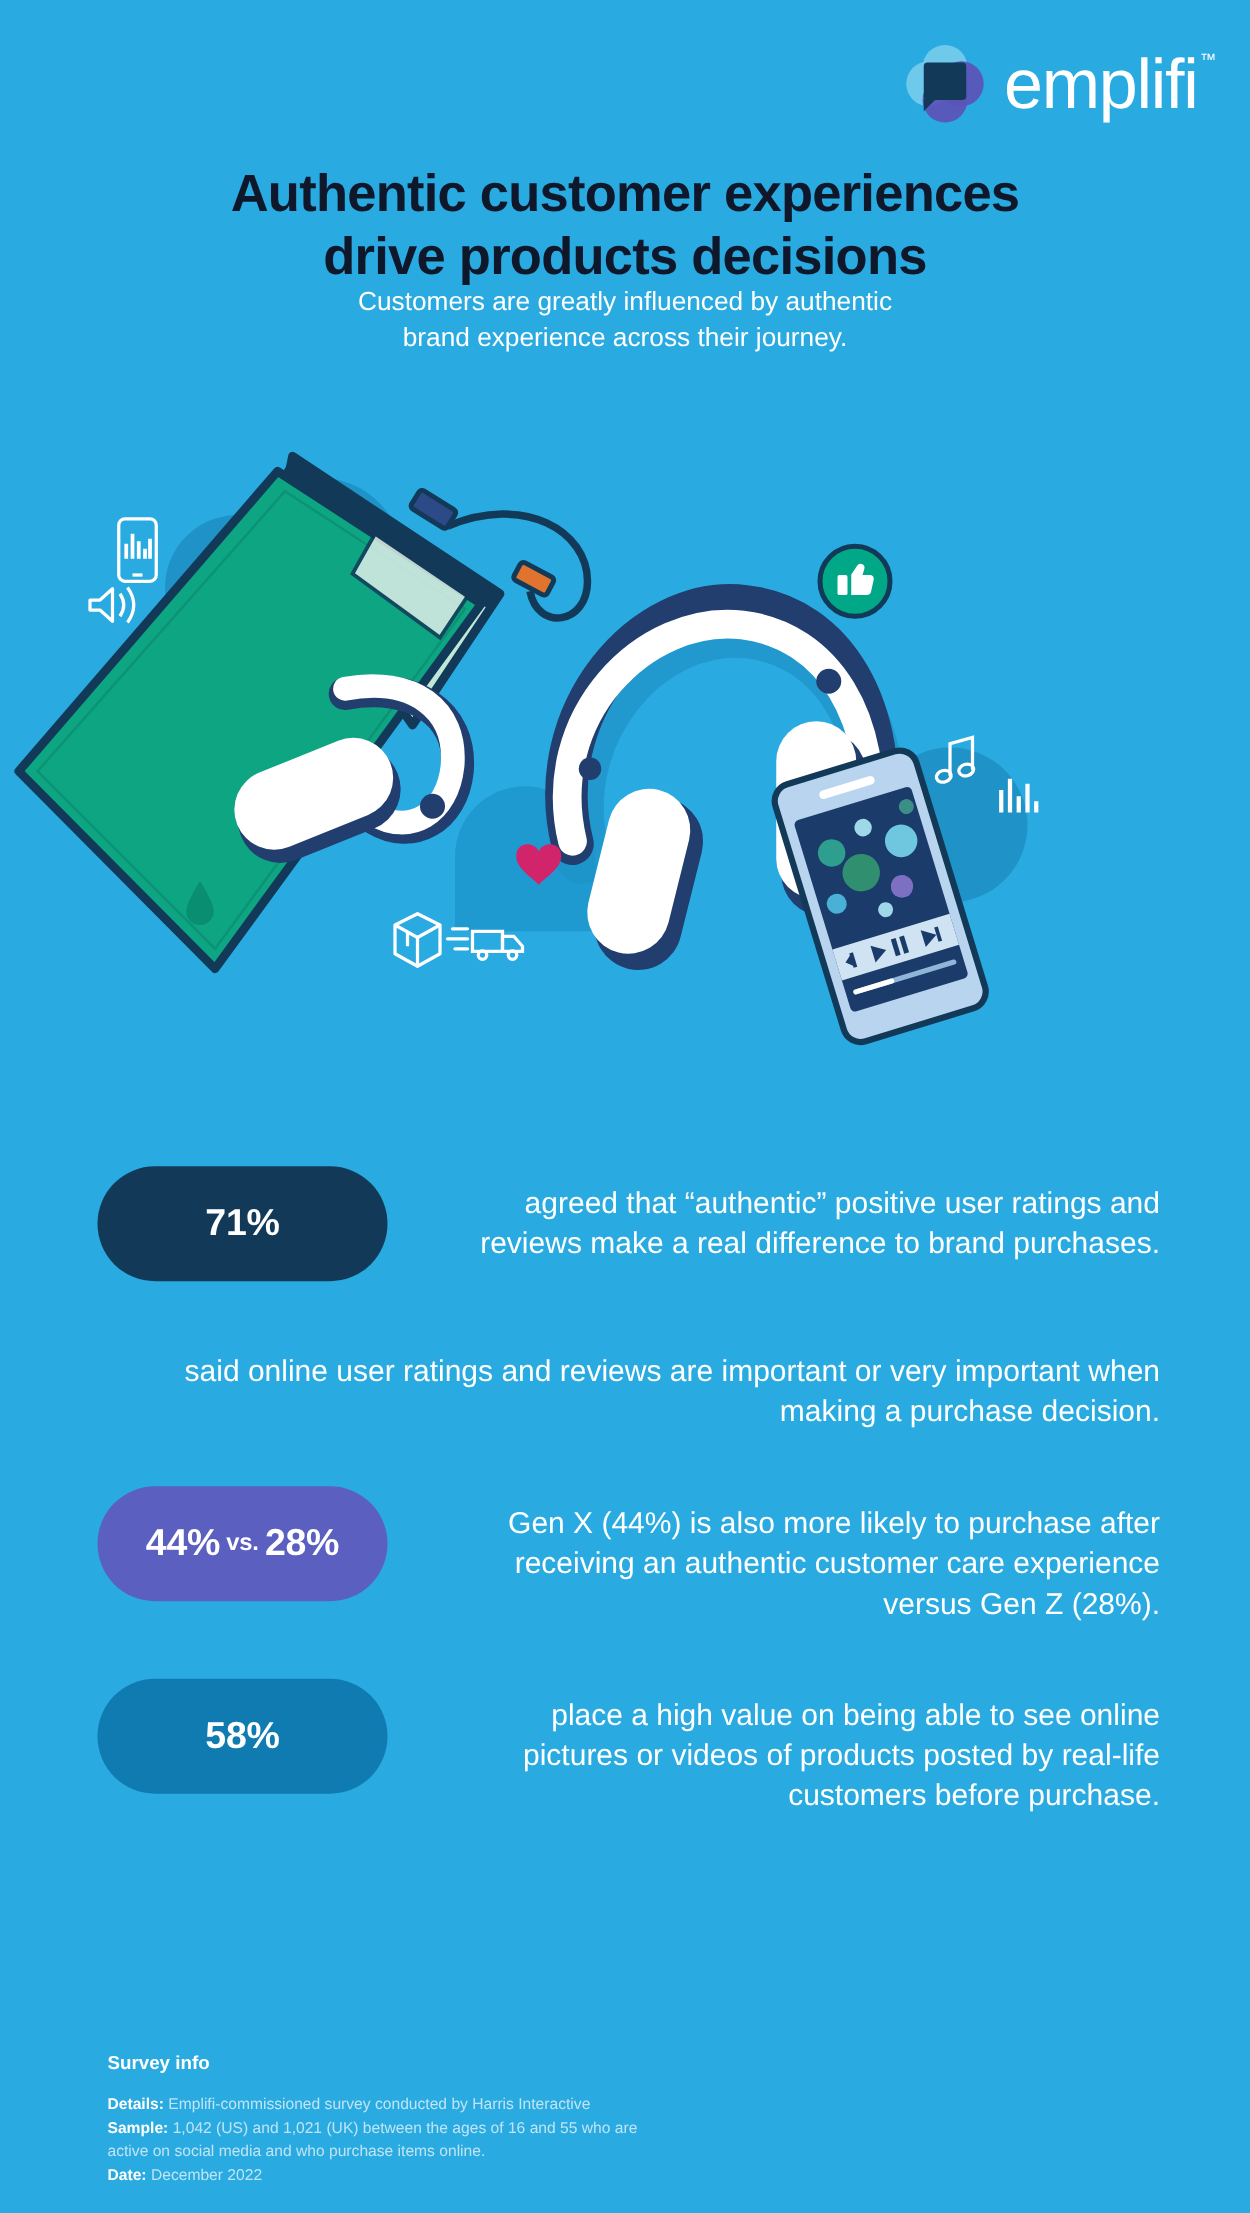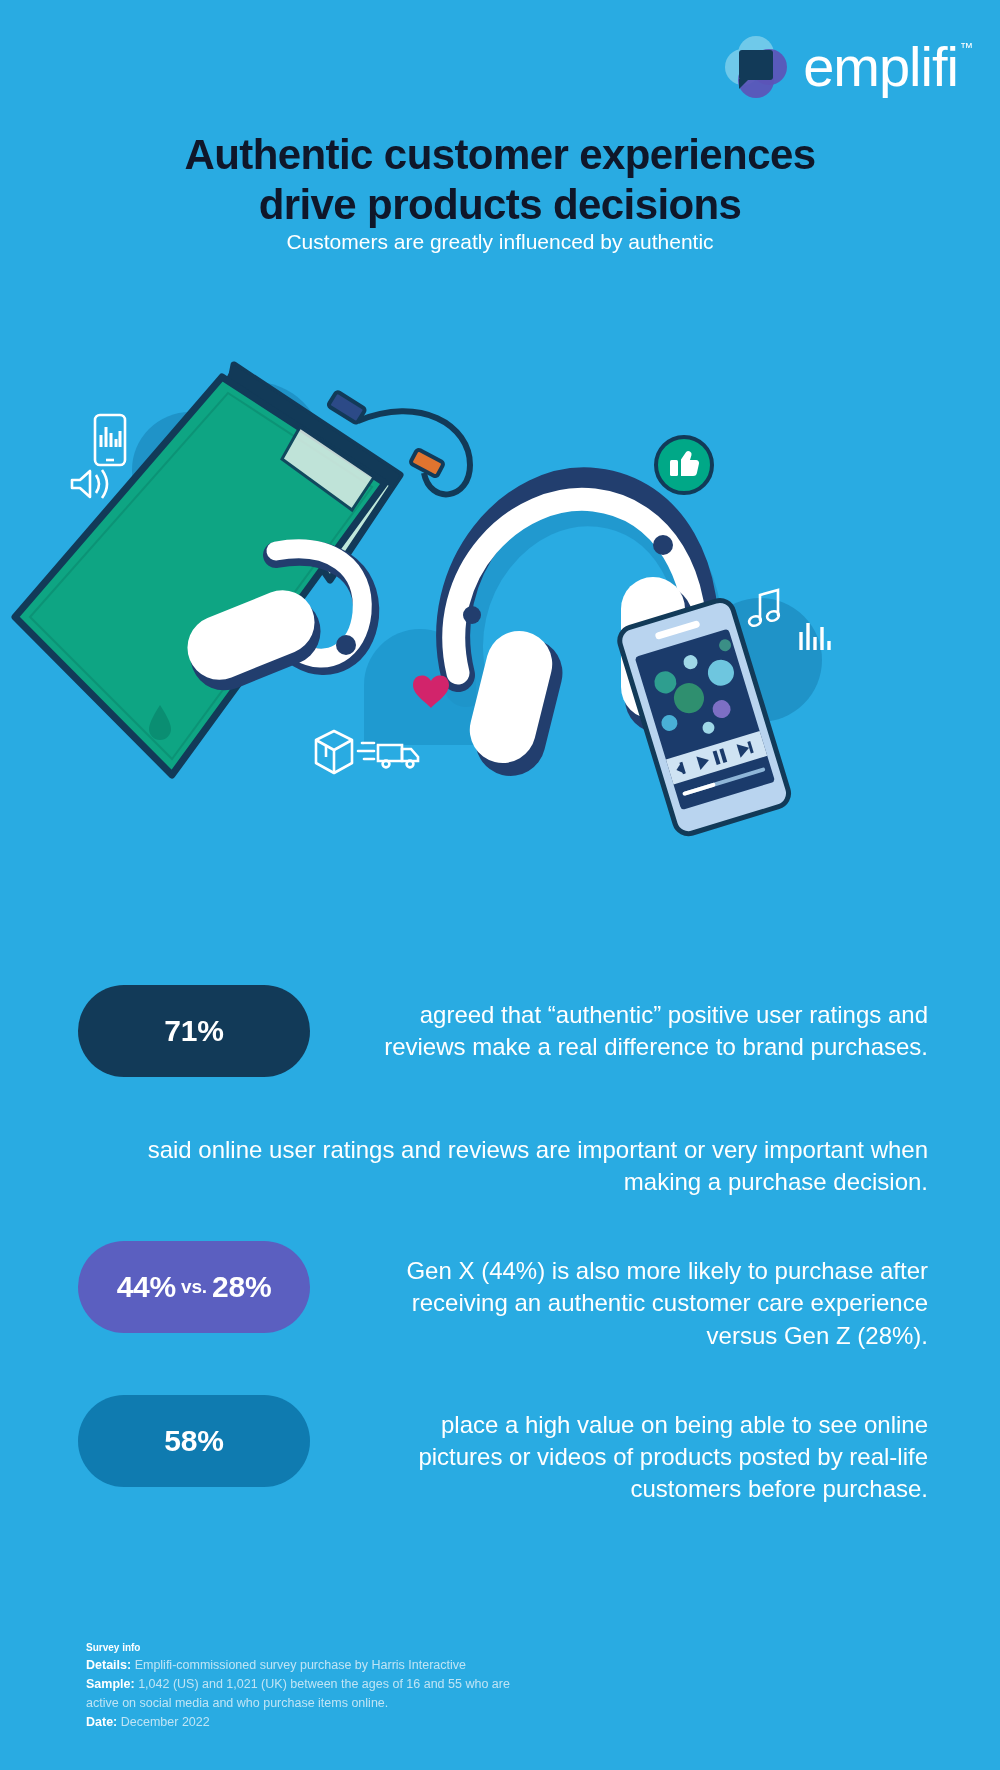--- a/index.html
+++ b/index.html
@@ -102,21 +102,21 @@
     position: absolute;
     top: 355px;
     left: 0;
     width: 1000px;
     height: 500px;
   }
 
   
   .stats {
     position: absolute;
-    top: 985px;
+    top: 933px;
     left: 78px;
     width: 850px;
   }
   .stat-row {
     display: flex;
     align-items: flex-start;
     margin-bottom: 43px;
   }
   .stat-pill {
     flex: 0 0 auto;
@@ -153,22 +153,22 @@
     left: 86px;
     top: 1640px;
     width: 700px;
     color: #bfe4f5;
     font-size: 12.5px;
     line-height: 1.52;
   }
   .footer .f-title {
     color: #ffffff;
     font-weight: bold;
-    font-size: 10px;
-    margin-bottom: 1px;
+    font-size: 15px;
+    margin-bottom: 11px;
   }
   .footer b { color: #ffffff; font-weight: bold; }
   .footer .f-line { }
 </style>
 </head>
 <body>
 
 <div class="page">
 
   <div class="logo-row">
@@ -185,20 +185,21 @@
     </div>
   </div>
 
   <h1 class="headline">
     <span>Authentic customer experiences</span><br>
     <span>drive products decisions</span>
   </h1>
 
   <p class="subhead">
     <span>Customers are greatly influenced by authentic</span><br>
+    <span>brand experience across their journey.</span>
   </p>
 
   <div class="illustration">
     <svg width="1000" height="500" viewBox="0 0 1000 500" xmlns="http://www.w3.org/2000/svg">
 
       <g opacity="1">
         <circle cx="190" cy="115" r="58" fill="#1f93c8"></circle>
         <circle cx="255" cy="95" r="68" fill="#1f93c8"></circle>
         <rect x="190" y="95" width="66" height="72" fill="#1f93c8"></rect>
       </g>
@@ -381,21 +382,21 @@
       </div>
       <div class="stat-text">place a high value on being able to see online pictures or videos of products posted by real-life customers before purchase.</div>
     </div>
 
   </div>
 
   <div class="footer">
     <div class="f-title">Survey info</div>
     <div class="f-line">
       <b>Details:</b>
-      <span>Emplifi-commissioned survey purchase by Harris Interactive</span>
+      <span>Emplifi-commissioned survey conducted by Harris Interactive</span>
     </div>
     <div class="f-line">
       <b>Sample:</b>
       <span>1,042 (US) and 1,021 (UK) between the ages of 16 and 55 who are</span>
     </div>
     <div class="f-line">active on social media and who purchase items online.</div>
     <div class="f-line">
       <b>Date:</b>
       <span>December 2022</span>
     </div>

